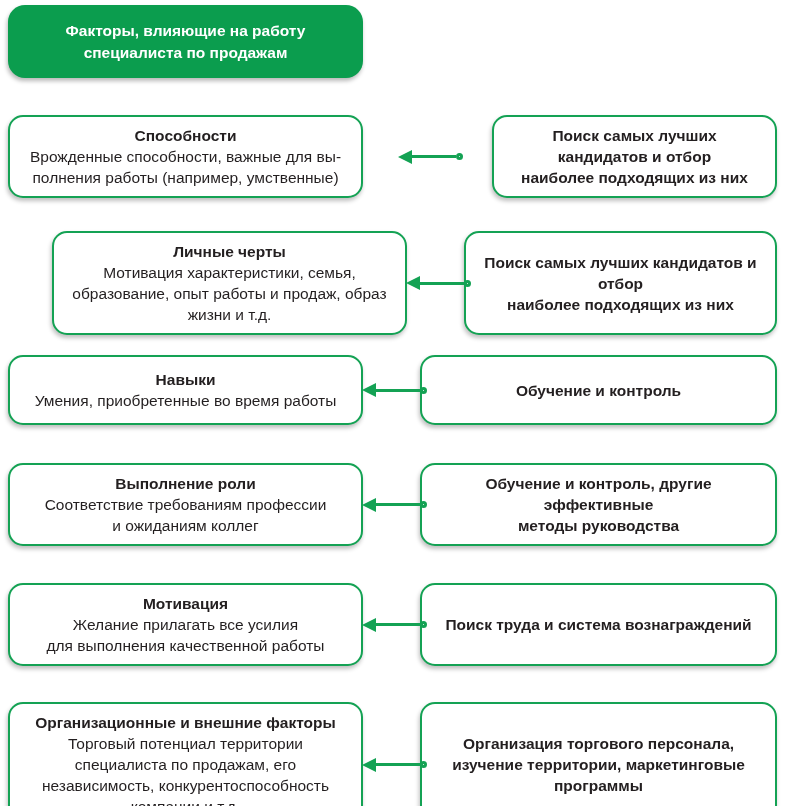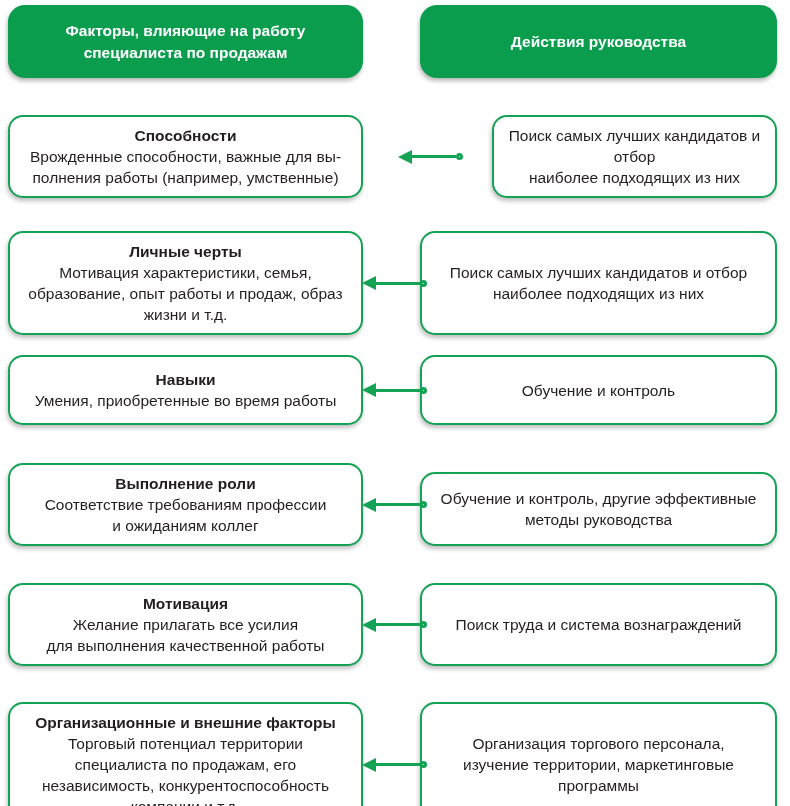--- a/index.html
+++ b/index.html
@@ -14,21 +14,21 @@
   .diagram {
     width: 790px;
     height: 806px;
     padding: 5px 13px 0 8px;
   }
   .row {
     display: flex;
     align-items: stretch;
   }
   .col-left  { width: 355px; flex: none; }
-  .col-right { flex: 1; }
+  .col-right { flex: 1; font-weight: bold; }
   
   .header-box {
     background: #0b9d4e;
     color: #ffffff;
     font-weight: bold;
     font-size: 15.5px;
     line-height: 22px;
     text-align: center;
     border-radius: 17px;
     min-height: 73px;
@@ -82,36 +82,35 @@
   .arrow-circle {
     width: 7px; height: 7px; flex: none;
     background: #ffffff;
     border: 3px solid #14a254;
     border-radius: 50%;
     margin-right: -7px;
   }
   
   .row-header { margin-top: 0; }
   .row-1 { margin-top: 37px; gap: 36px; } .row-1 .box { min-height: 80px; }
-  .row-2 { margin-top: 33px; } .row-2 .box { min-height: 90px; }
+  .row-2 { margin-top: 33px; margin-left: 44px; } .row-2 .box { min-height: 90px; }
   .row-3 { margin-top: 20px; justify-content: space-between; } .row-3 .box { min-height: 70px; }
   .row-4 { margin-top: 38px; align-items: flex-end; } .row-4 .box { min-height: 74px; }
   .row-5 { margin-top: 37px; } .row-5 .box { min-height: 75px; text-align: center; }
   .row-6 { margin-top: 36px; } .row-6 .box { min-height: 120px; }
 </style>
 </head>
 <body>
 
 <div class="diagram">
 
   <div class="row row-header">
     <div class="col-left header-box">Факторы, влияющие на работу
 специалиста по продажам</div>
     <div class="header-gap"></div>
-    <div class="col-right header-box">Действия руководства</div>
   </div>
 
   <div class="row row-1">
     <div class="col-left box">
       <div class="box-title">Способности</div>
       <div class="box-body">Врожденные способности, важные для вы-
 полнения работы (например, умственные)</div>
     </div>
     <div class="connector">
       <span class="arrow-head"></span>

